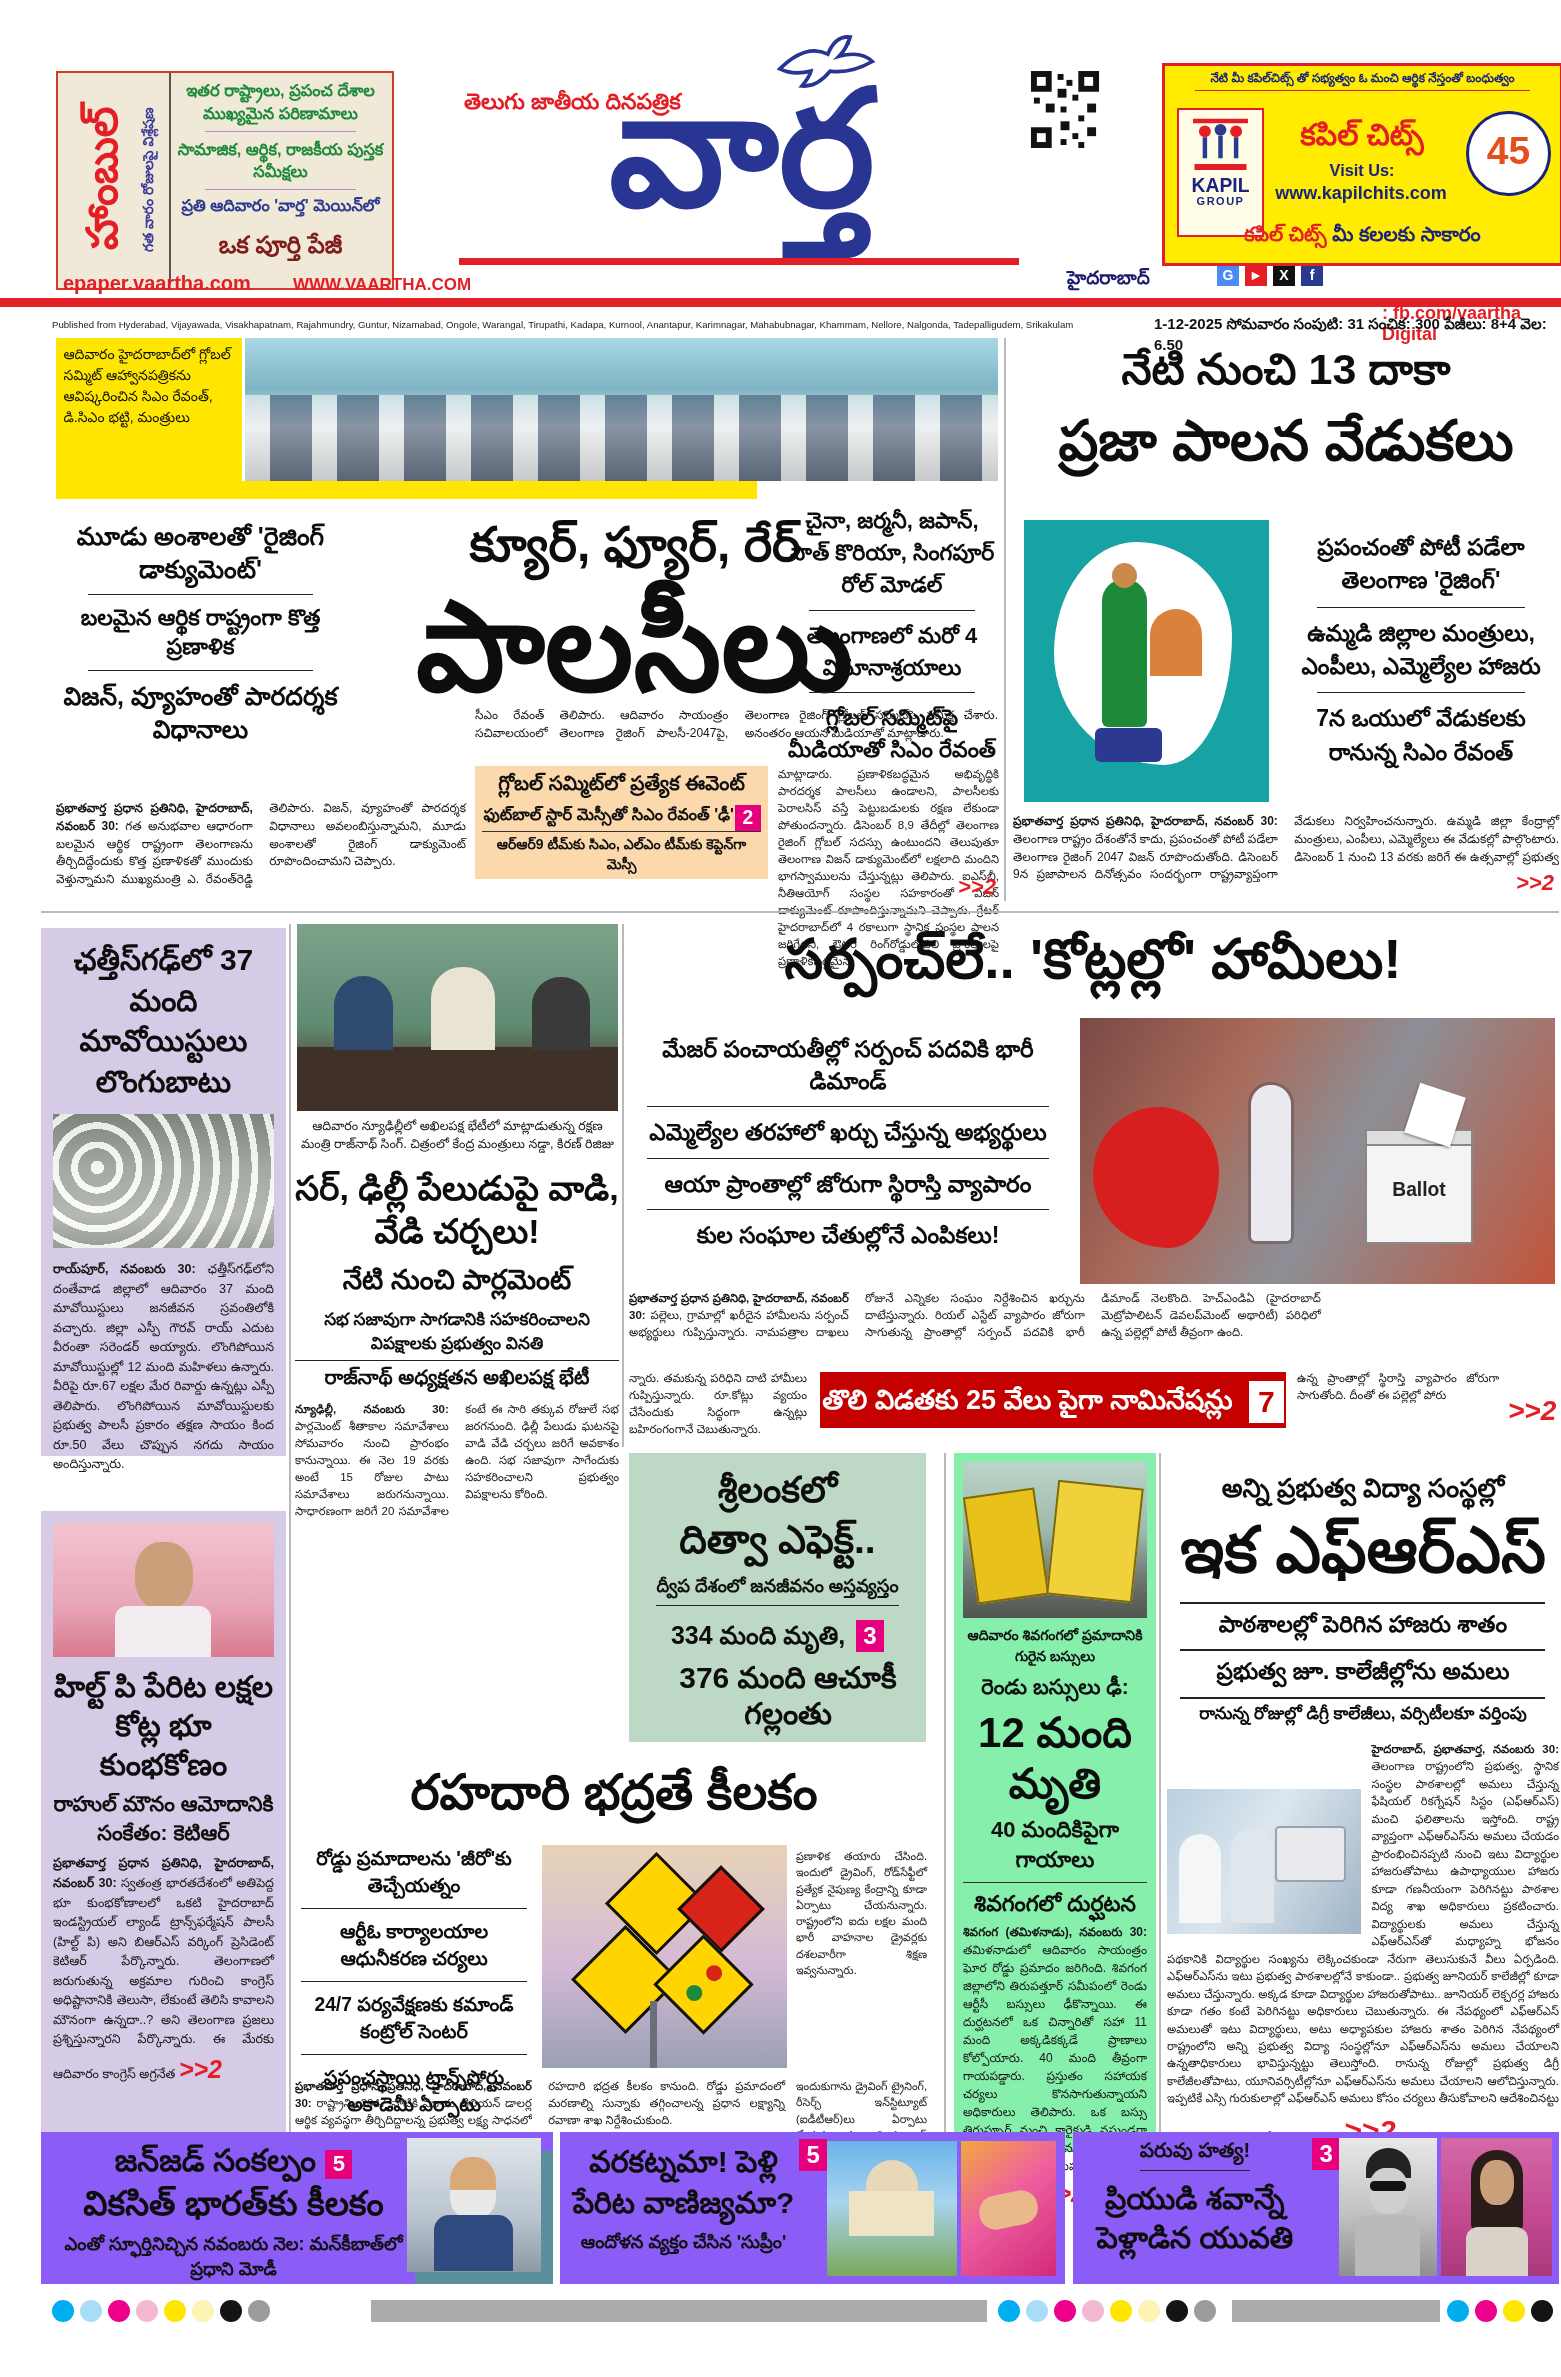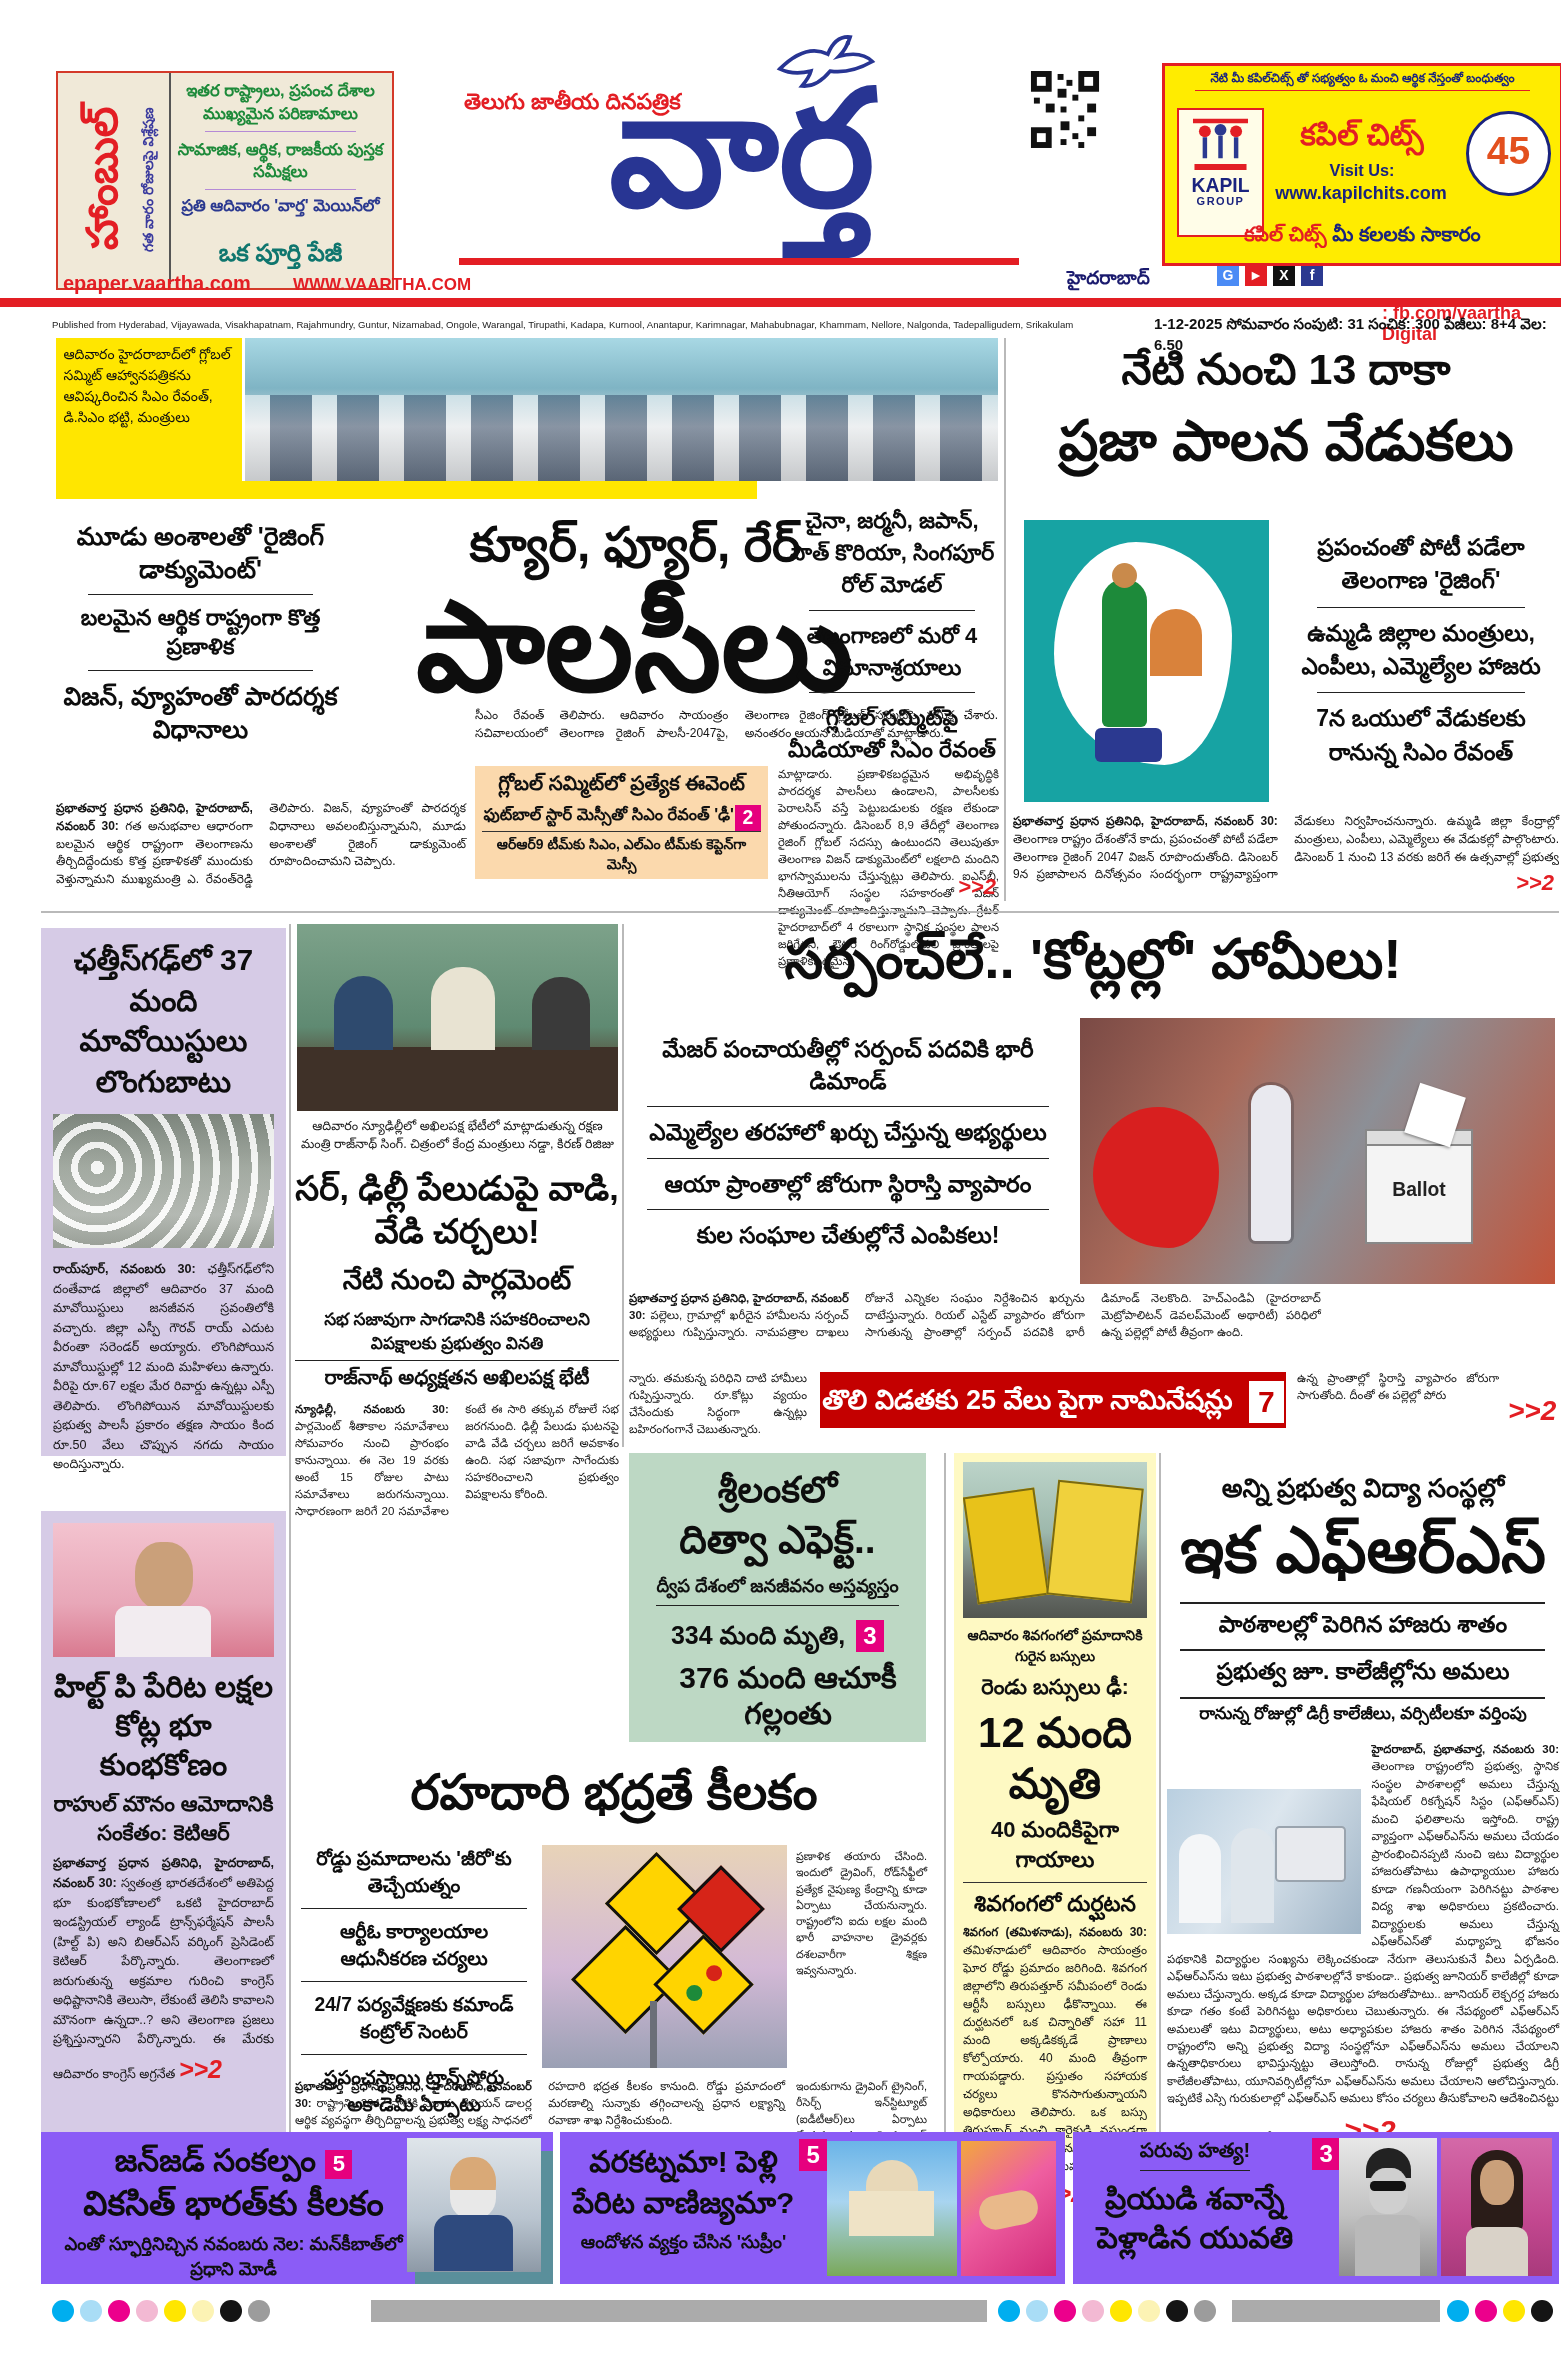--- a/index.html
+++ b/index.html
@@ -37,21 +37,21 @@
   .ph-wed{background:linear-gradient(140deg,#f2a83c 0%,#ef5fa0 45%,#d12a7a 100%);}
   .deck{font-weight:bold;color:#0d0d0d;}
   .deck-rule{border-bottom:1.5px solid #222;width:78%;margin:9px auto;}
   .dot{display:inline-block;width:22px;height:22px;border-radius:50%;margin-right:6px;vertical-align:middle;}
   .d1{background:#00aeef}.d2{background:#a9ddf6}.d3{background:#ec008c}.d4{background:#f3b9d3}
   .d5{background:#ffe600}.d6{background:#fcf3b4}.d7{background:#141414}.d8{background:#9c9c9c}
   .graybar{background:#ababab;height:22px;}
   .icon-sq{display:inline-block;width:22px;height:22px;margin-right:6px;color:#fff;
            font-weight:bold;text-align:center;line-height:22px;font-size:14px;vertical-align:middle;}
   .purple-box{background:#d6cbe6;}
-  .peach-box{background:#fef9c3;}
+  .peach-box{background:#86efac;}
   .green-box{background:#bdd8c4;}
   .teaser-box{background:#8b5cf6;}
   .evt-box{background:#fbd9ad;}
   .redband{background:#c40000;color:#fff;font-weight:900;}
   .sign{position:absolute;transform:rotate(45deg);border:3px solid #111;}
 </style>
 </head>
 <body>
 
 <div class="abs" style="left:56px;top:71px;width:334px;height:215px;background:#f0e9d8;border:2.2px solid #d43a2a;">
@@ -59,21 +59,21 @@
               color:#e31e24;font-weight:900;font-size:43px;text-align:center;line-height:89px;">హాంబుల్</div>
   <div class="abs" style="left:80px;top:4.5px;width:25px;height:203px;writing-mode:vertical-rl;transform:rotate(180deg);
               color:#3a3a9e;font-weight:bold;font-size:14px;text-align:center;">గత వారం రోజులపై విశ్లేషణ</div>
   <div class="abs vline" style="left:111px;top:0;height:211px;background:#555;"></div>
   <div class="abs c" style="left:115px;top:6px;width:215px;">
     <div style="color:#1d8a3a;font-weight:bold;font-size:16.3px;line-height:1.4;">ఇతర రాష్ట్రాలు, ప్రపంచ దేశాల ముఖ్యమైన పరిణామాలు</div>
     <div class="rule" style="width:70%;margin:6px auto;border-color:#b58ad6;"></div>
     <div style="color:#1d8a3a;font-weight:bold;font-size:16.3px;line-height:1.4;">సామాజిక, ఆర్థిక, రాజకీయ పుస్తక సమీక్షలు</div>
     <div class="rule" style="width:70%;margin:6px auto;border-color:#b58ad6;"></div>
     <div style="color:#2b3990;font-weight:bold;font-size:16.3px;margin-top:3px;">ప్రతి ఆదివారం 'వార్త' మెయిన్‌లో</div>
-    <div style="color:#0f766e;font-weight:900;font-size:24px;margin-top:20px;">ఒక పూర్తి పేజీ</div>
+    <div style="color:#7f1d1d;font-weight:900;font-size:24px;margin-top:12px;">ఒక పూర్తి పేజీ</div>
   </div>
 </div>
 <div class="abs" style="left:63px;top:272px;color:#e31e24;font-weight:900;font-size:20px;">epaper.vaartha.com</div>
 <div class="abs" style="left:293px;top:275px;color:#e31e24;font-weight:900;font-size:17px;">WWW.VAARTHA.COM</div>
 
 <div class="abs" style="left:464px;top:89px;color:#e31e24;font-weight:900;font-size:22px;">తెలుగు జాతీయ దినపత్రిక</div>
 <div class="abs" style="left:445px;top:37px;width:594px;height:223px;color:#283593;font-weight:900;
             font-size:162px;text-align:center;line-height:223px;">వార్త</div>
 <svg class="abs" style="left:765px;top:28px;" width="111" height="67" viewBox="0 0 150 90">
   <path d="M20 55 Q55 20 85 35 Q95 10 115 12 Q110 28 100 38 Q130 30 145 45 Q115 62 88 58 Q70 80 50 78 Q60 66 62 58 Q38 64 20 55 Z" fill="#ffffff" stroke="#283593" stroke-width="5"></path>

